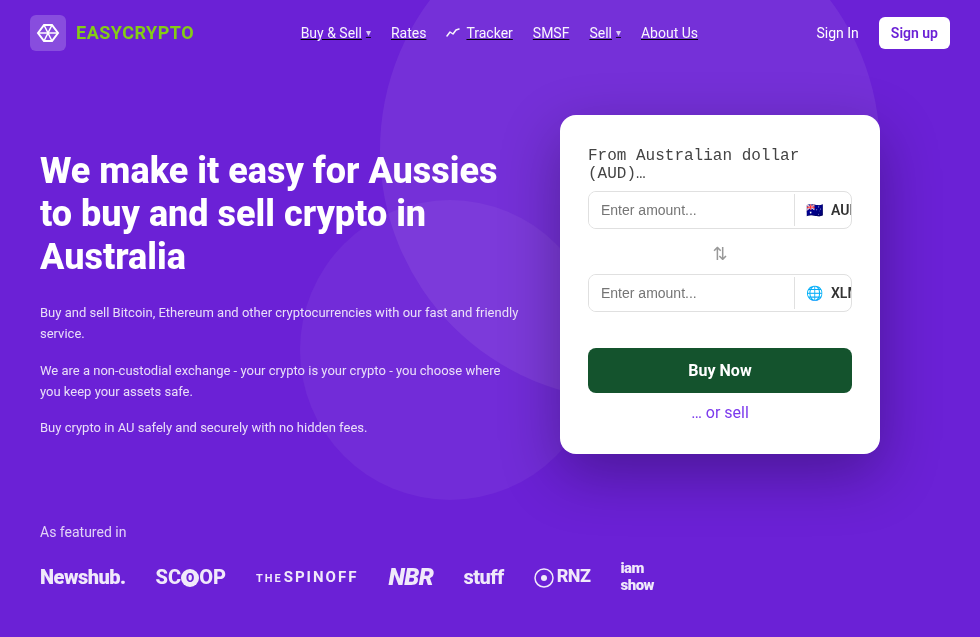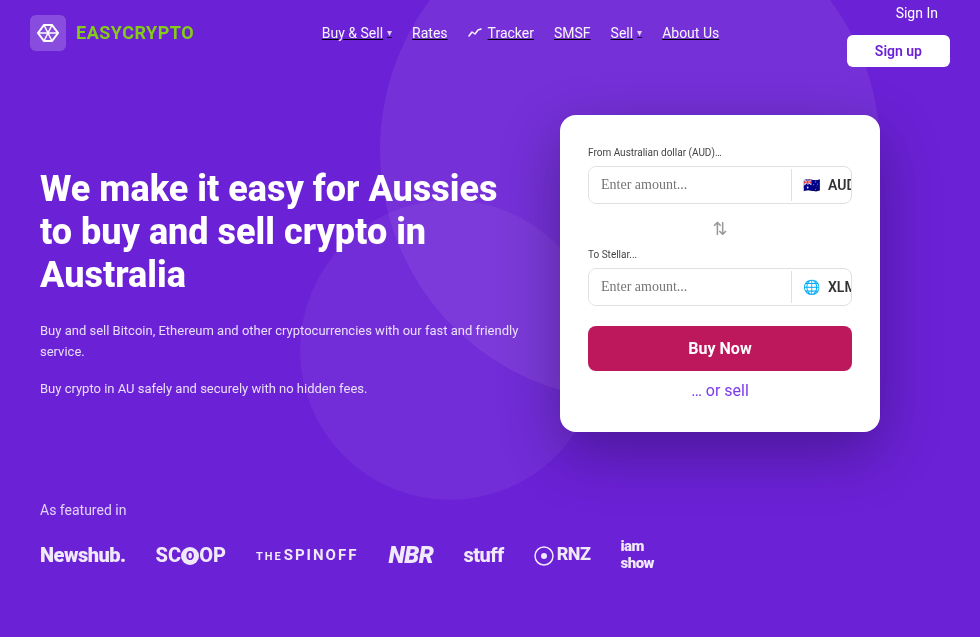--- a/index.html
+++ b/index.html
@@ -75,38 +75,37 @@
       gap: 4px;
       white-space: nowrap;
       opacity: 0.95;
     }
     .nav-chevron {
       font-size: 10px;
       opacity: 0.8;
     }
     .header-actions {
       display: flex;
-      align-items: flex-end;
+      align-items: center;
       gap: 8px;
-      flex-direction: column;
     }
     .sign-in-btn {
       color: white;
       font-size: 14px;
       padding: 6px 12px;
       cursor: pointer;
       background: none;
       border: none;
       font-family: inherit;
     }
     .sign-up-btn {
       background: white;
       color: #6b21d6;
       border: none;
-      padding: 8px 28px;
+      padding: 8px 12px;
       border-radius: 6px;
       font-size: 14px;
       font-weight: 600;
       cursor: pointer;
       font-family: inherit;
     }
 
     
     .hero {
       display: flex;
@@ -149,41 +148,42 @@
     }
     .card-title {
       text-align: center;
       font-size: 20px;
       font-weight: 700;
       color: #1a1a2e;
       line-height: 1.3;
       margin-bottom: 22px;
     }
     .form-label {
-      font-size: 10px;
+      font-size: 16px;
       color: #444;
       margin-bottom: 8px;
       display: block;
+      font-family: Liberation Mono, monospace;
     }
     .input-row {
       display: flex;
       align-items: center;
       border: 1.5px solid #e0e0e0;
       border-radius: 8px;
       overflow: hidden;
       margin-bottom: 14px;
     }
     .input-row input {
       flex: 1;
       border: none;
       outline: none;
       padding: 10px 12px;
       font-size: 14px;
       color: #999;
-      font-family: Liberation Serif, serif;
+      font-family: Liberation Sans, sans-serif;
     }
     .currency-btn {
       display: flex;
       align-items: center;
       gap: 6px;
       padding: 8px 10px;
       background: none;
       border: none;
       border-left: 1.5px solid #e0e0e0;
       cursor: pointer;
@@ -204,30 +204,30 @@
     }
     .swap-icon-row {
       display: flex;
       justify-content: center;
       margin: 4px 0 10px 0;
       color: #888;
       font-size: 16px;
     }
     .buy-btn {
       width: 100%;
-      background: #be185d;
+      background: #14532d;
       color: white;
       border: none;
       border-radius: 8px;
       padding: 13px;
       font-size: 16px;
       font-weight: 700;
       cursor: pointer;
       font-family: inherit;
-      margin-top: 6px;
+      margin-top: 22px;
     }
     .or-sell {
       text-align: center;
       margin-top: 10px;
       font-size: 16px;
       color: #7c3aed;
       cursor: pointer;
     }
 
     
@@ -314,40 +314,40 @@
   <div class="header-actions">
     <button class="sign-in-btn">Sign In</button>
     <button class="sign-up-btn">Sign up</button>
   </div>
 </header>
 
 <section class="hero">
   <div class="hero-left">
     <h1 class="hero-title">We make it easy for Aussies to buy and sell crypto in Australia</h1>
     <p class="hero-desc">Buy and sell Bitcoin, Ethereum and other cryptocurrencies with our fast and friendly service.</p>
+    <p class="hero-desc">We are a non-custodial exchange - your crypto is your crypto - you choose where you keep your assets safe.</p>
     <p class="hero-desc">Buy crypto in AU safely and securely with no hidden fees.</p>
   </div>
 
   <div class="card">
 
     <label class="form-label">From Australian dollar (AUD)…</label>
     <div class="input-row">
       <input type="text" placeholder="Enter amount..." style="">
       <button class="currency-btn">
         <span class="currency-flag">🇦🇺</span>
         <span>AUD</span>
 
       </button>
     </div>
 
     <div class="swap-icon-row">
       <span style="font-size:18px; color:#999;">⇅</span>
     </div>
 
-    <label class="form-label">To Stellar...</label>
     <div class="input-row">
       <input type="text" placeholder="Enter amount..." style="">
       <button class="currency-btn">
         <span class="currency-flag">🌐</span>
         <span>XLM</span>
 
       </button>
     </div>
 
     <button class="buy-btn">Buy Now</button>

